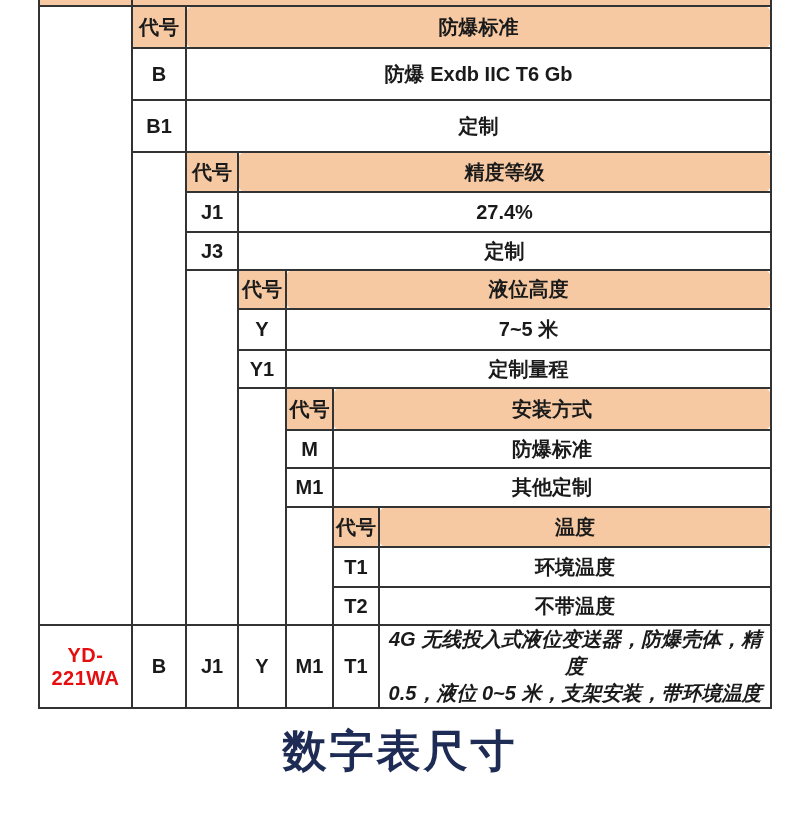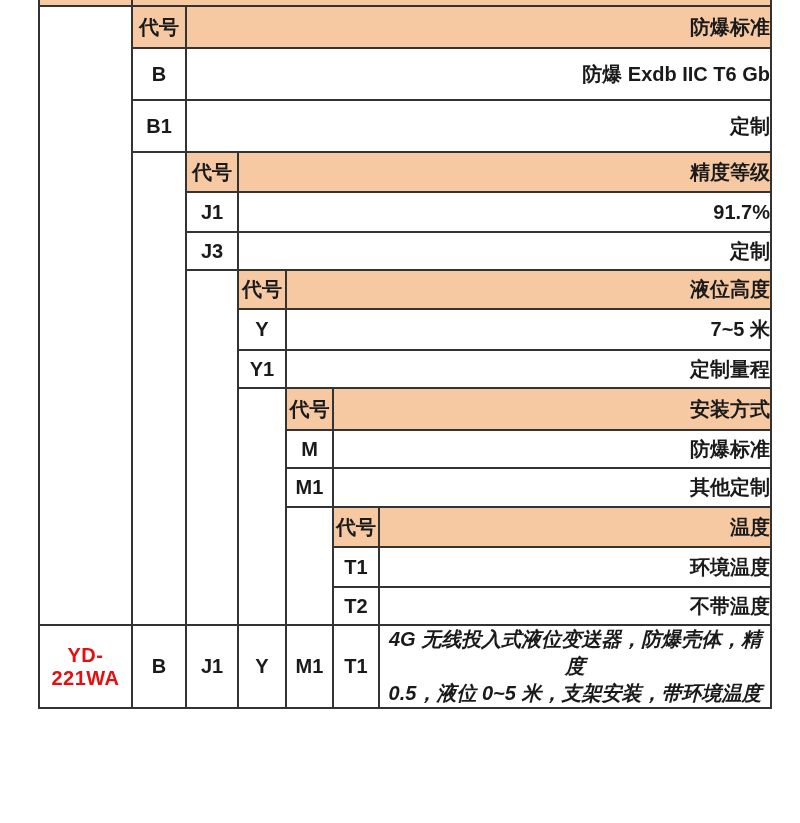--- a/index.html
+++ b/index.html
@@ -29,21 +29,21 @@
     border: 2px solid var(--border, #333333);
     vertical-align: middle;
     font-size: 20px;
     padding: 0;
     overflow: hidden;
   }
   tr.sliver td { border-top: 0; height: 5px; }
   td.peach { background: var(--header-fill, #f6c9a3); }
   td.code-cell { text-align: center; }
   td.label-cell { text-align: center; }
-  td.title-cell, td.desc-cell { text-align: right; padding-left: 18px; }
+  td.title-cell, td.desc-cell { text-align: center; padding-left: 18px; border-radius: 8px; }
   td.empty-cell { background: #ffffff; }
   tr.summary td { text-align: center; }
   td.model-cell {
     color: var(--model-text, #e60e0e);
     font-size: 20px;
     letter-spacing: 0.5px;
     text-align: center;
     border-radius: 14px;
   }
   td.final-desc-cell {
@@ -103,21 +103,21 @@
       <td class="desc-cell" colspan="5">定制</td>
     </tr>
 
     <tr style="height:40px">
       <td class="empty-cell" rowspan="12"></td>
       <td class="peach label-cell">代号</td>
       <td class="peach title-cell" colspan="4">精度等级</td>
     </tr>
     <tr style="height:40px">
       <td class="code-cell">J1</td>
-      <td class="desc-cell" colspan="4">91.7%</td>
+      <td class="desc-cell" colspan="4">27.4%</td>
     </tr>
     <tr style="height:38px">
       <td class="code-cell">J3</td>
       <td class="desc-cell" colspan="4">定制</td>
     </tr>
 
     <tr style="height:39px">
       <td class="empty-cell" rowspan="9"></td>
       <td class="peach label-cell">代号</td>
       <td class="peach title-cell" colspan="3">液位高度</td>
@@ -167,13 +167,14 @@
       <td>M1</td>
       <td>T1</td>
       <td class="final-desc-cell">
         <div>4G 无线投入式液位变送器，防爆壳体，精度</div>
         <div>0.5，液位 0~5 米，支架安装，带环境温度</div>
       </td>
     </tr>
   </tbody>
     </table>
 
+  <h2 class="section-title">数字表尺寸</h2>
 </div>
 
 </body></html>

